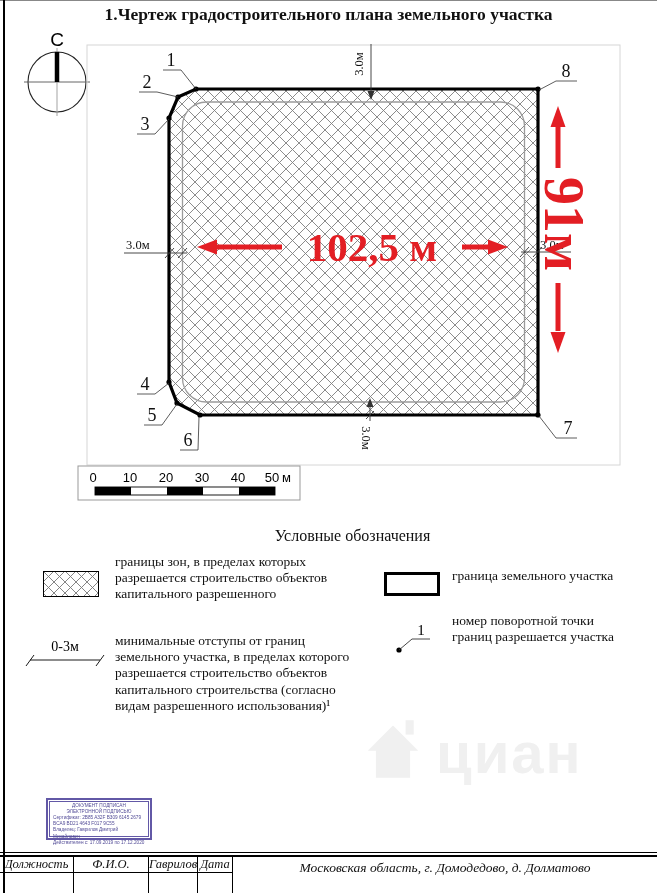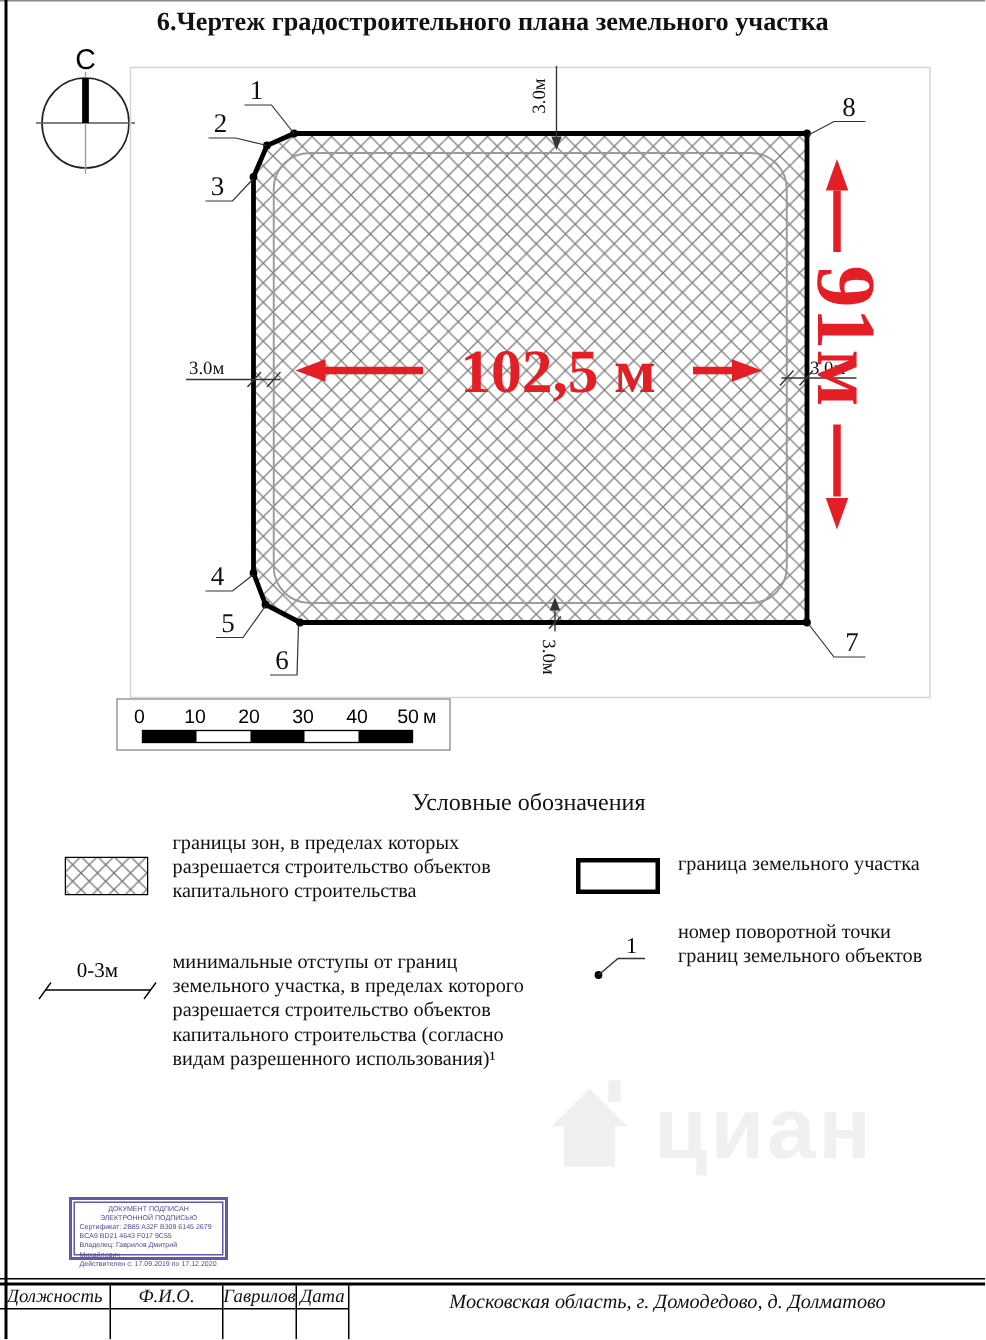--- a/index.html
+++ b/index.html
@@ -52,21 +52,21 @@
   .faddress{flex:1;display:flex;align-items:flex-end;justify-content:center;
             font-style:italic;font-size:13.5px;padding-bottom:17px;}
 </style>
 </head>
 <body>
 
 <div class="page">
   <div class="page-top-border"></div>
   <div class="page-left-border"></div>
 
-  <h1 class="title">6.Чертеж градостроительного плана земельного участка</h1>
+  <h1 class="title">1.Чертеж градостроительного плана земельного участка</h1>
 
   <svg class="drawing" viewBox="0 0 657 510" font-family="Liberation Serif, serif">
     <defs>
       <pattern id="hatch" width="13" height="13" patternUnits="userSpaceOnUse">
         <path d="M0,13 L13,0 M0,0 L13,13" stroke="#7f7f7f" stroke-width="0.9" fill="none"></path>
       </pattern>
     </defs>
 
     <g>
       <text x="57" y="46" font-family="Liberation Sans, sans-serif" font-size="19" text-anchor="middle">С</text>
@@ -171,38 +171,38 @@
   <div class="legend-title">Условные обозначения</div>
 
   <svg class="leg-sym-hatch" width="56" height="26">
     <defs>
       <pattern id="lhatch" width="11" height="11" patternUnits="userSpaceOnUse">
         <path d="M0,11 L11,0 M0,0 L11,11" stroke="#777" stroke-width="0.9" fill="none"></path>
       </pattern>
     </defs>
     <rect x="0.5" y="0.5" width="55" height="25" fill="url(#lhatch)" stroke="#000" stroke-width="1"></rect>
   </svg>
-  <div class="leg-text leg-text-1">границы зон, в пределах которых разрешается строительство объектов капитального строительства</div>
+  <div class="leg-text leg-text-1">границы зон, в пределах которых разрешается строительство объектов капитального разрешенного</div>
 
   <svg class="leg-sym-offset" width="82" height="30" font-family="Liberation Serif, serif">
     <text x="41" y="13" text-anchor="middle" font-size="14">0-3м</text>
     <line x1="6" y1="22" x2="76" y2="22" stroke="#000" stroke-width="0.9"></line>
     <path d="M2,28 L10,17 M72,28 L80,17" stroke="#000" stroke-width="0.9" fill="none"></path>
   </svg>
   <div class="leg-text leg-text-2">минимальные отступы от границ земельного участка, в пределах которого разрешается строительство объектов капитального строительства (согласно видам разрешенного использования)¹</div>
 
   <div class="leg-sym-boundary"></div>
   <div class="leg-text leg-text-3">граница земельного участка</div>
 
   <svg class="leg-sym-point" width="50" height="42" font-family="Liberation Serif, serif">
     <circle cx="7" cy="36" r="2.6" fill="#000"></circle>
     <path d="M7,36 L20,25 H38" stroke="#333" stroke-width="0.9" fill="none"></path>
     <text x="29" y="21" text-anchor="middle" font-size="15">1</text>
   </svg>
-  <div class="leg-text leg-text-4">номер поворотной точки границ земельного объектов</div>
+  <div class="leg-text leg-text-4">номер поворотной точки границ разрешается участка</div>
 
   <div class="watermark">
     <svg width="54" height="66" viewBox="0 0 60 72">
       <rect x="44" y="4" width="9" height="16" fill="#f0f0f0"></rect>
       <path d="M30 10 L58 38 H49 V68 H11 V38 H2 Z" fill="#f0f0f0"></path>
     </svg>
     <span class="watermark-text">циан</span>
   </div>
 
   <div class="stamp">

